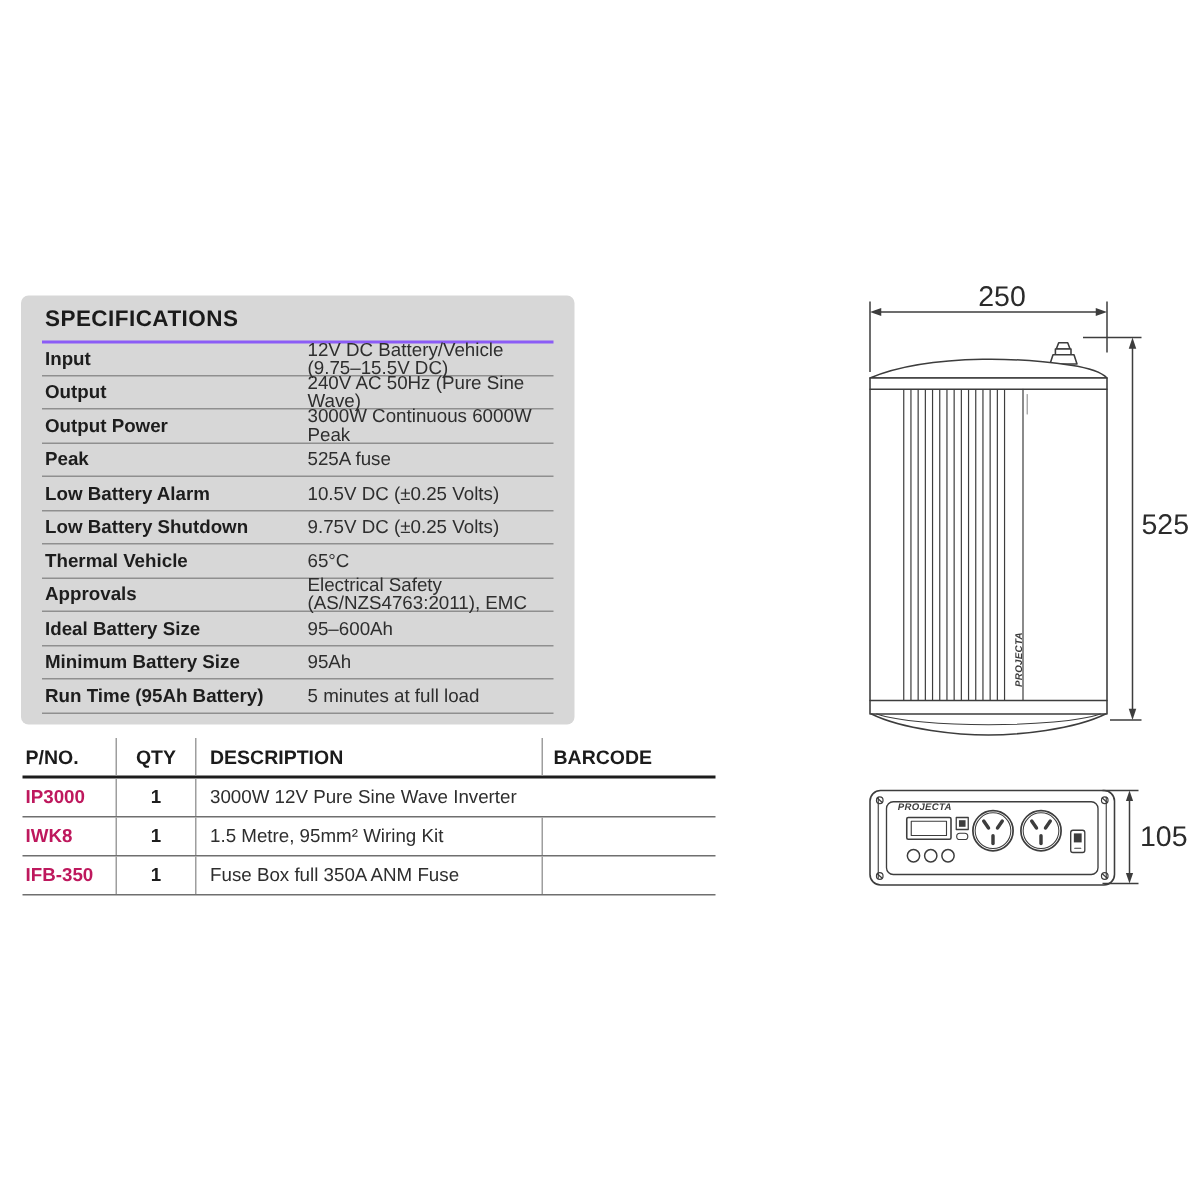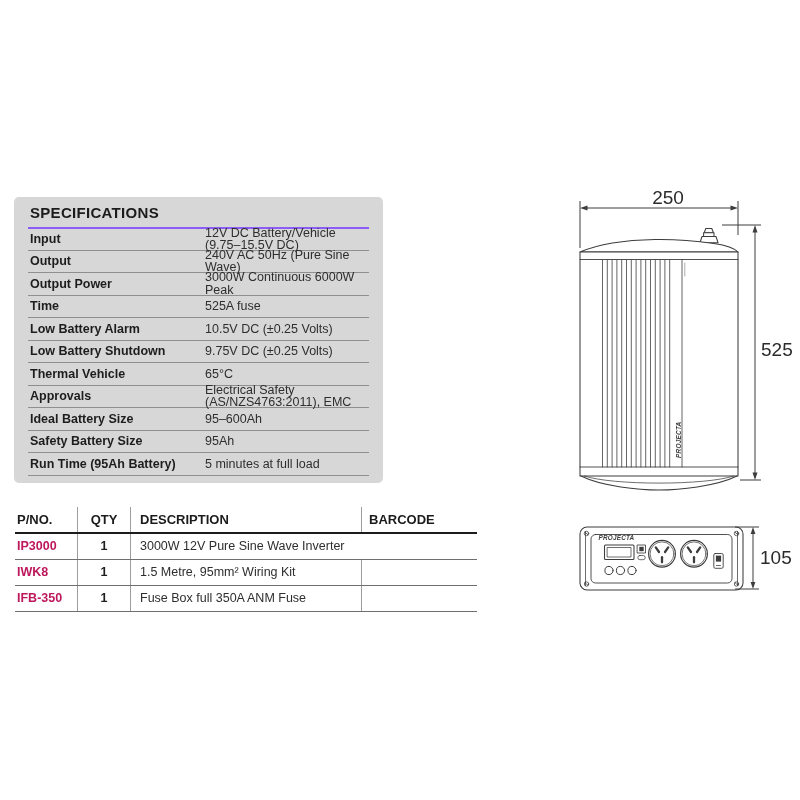--- a/index.html
+++ b/index.html
@@ -35,21 +35,21 @@
   .spec-row.first { border-top:2px solid #8b5cf6; }
   .spec-row.last  { border-bottom:1px solid #8f8f8f; height:23.5px; }
   .spec-label {
     width:177px; box-sizing:border-box; padding-left:2px;
     font-weight:bold; color:#1d1d1d; flex:none;
   }
   .spec-value { color:#2e2e2e; }
 
   
   .parts-table {
-    position:absolute; left:15px; top:507px; width:462px;
+    position:absolute; left:15px; top:492px; width:462px;
     font-size:12.5px;
   }
   .parts-row {
     display:grid;
     grid-template-columns:63px 53px 231px 115px;
     border-bottom:1px solid #6f6f6f;
   }
   .parts-row.header {
     border-bottom:2px solid #1c1c1c;
     font-weight:bold; font-size:13px;
@@ -93,21 +93,21 @@
   </div>
   <div class="spec-row">
     <span class="spec-label">Output</span>
     <span class="spec-value">240V AC 50Hz (Pure Sine Wave)</span>
   </div>
   <div class="spec-row">
     <span class="spec-label">Output Power</span>
     <span class="spec-value">3000W Continuous 6000W Peak</span>
   </div>
   <div class="spec-row">
-    <span class="spec-label">Time</span>
+    <span class="spec-label">Peak</span>
     <span class="spec-value">525A fuse</span>
   </div>
   <div class="spec-row">
     <span class="spec-label">Low Battery Alarm</span>
     <span class="spec-value">10.5V DC (±0.25 Volts)</span>
   </div>
   <div class="spec-row">
     <span class="spec-label">Low Battery Shutdown</span>
     <span class="spec-value">9.75V DC (±0.25 Volts)</span>
   </div>
@@ -117,21 +117,21 @@
   </div>
   <div class="spec-row">
     <span class="spec-label">Approvals</span>
     <span class="spec-value">Electrical Safety (AS/NZS4763:2011), EMC</span>
   </div>
   <div class="spec-row">
     <span class="spec-label">Ideal Battery Size</span>
     <span class="spec-value">95–600Ah</span>
   </div>
   <div class="spec-row">
-    <span class="spec-label">Safety Battery Size</span>
+    <span class="spec-label">Minimum Battery Size</span>
     <span class="spec-value">95Ah</span>
   </div>
   <div class="spec-row last">
     <span class="spec-label">Run Time (95Ah Battery)</span>
     <span class="spec-value">5 minutes at full load</span>
   </div>
 </div>
 
 <div class="parts-table">
   <div class="parts-row header">

